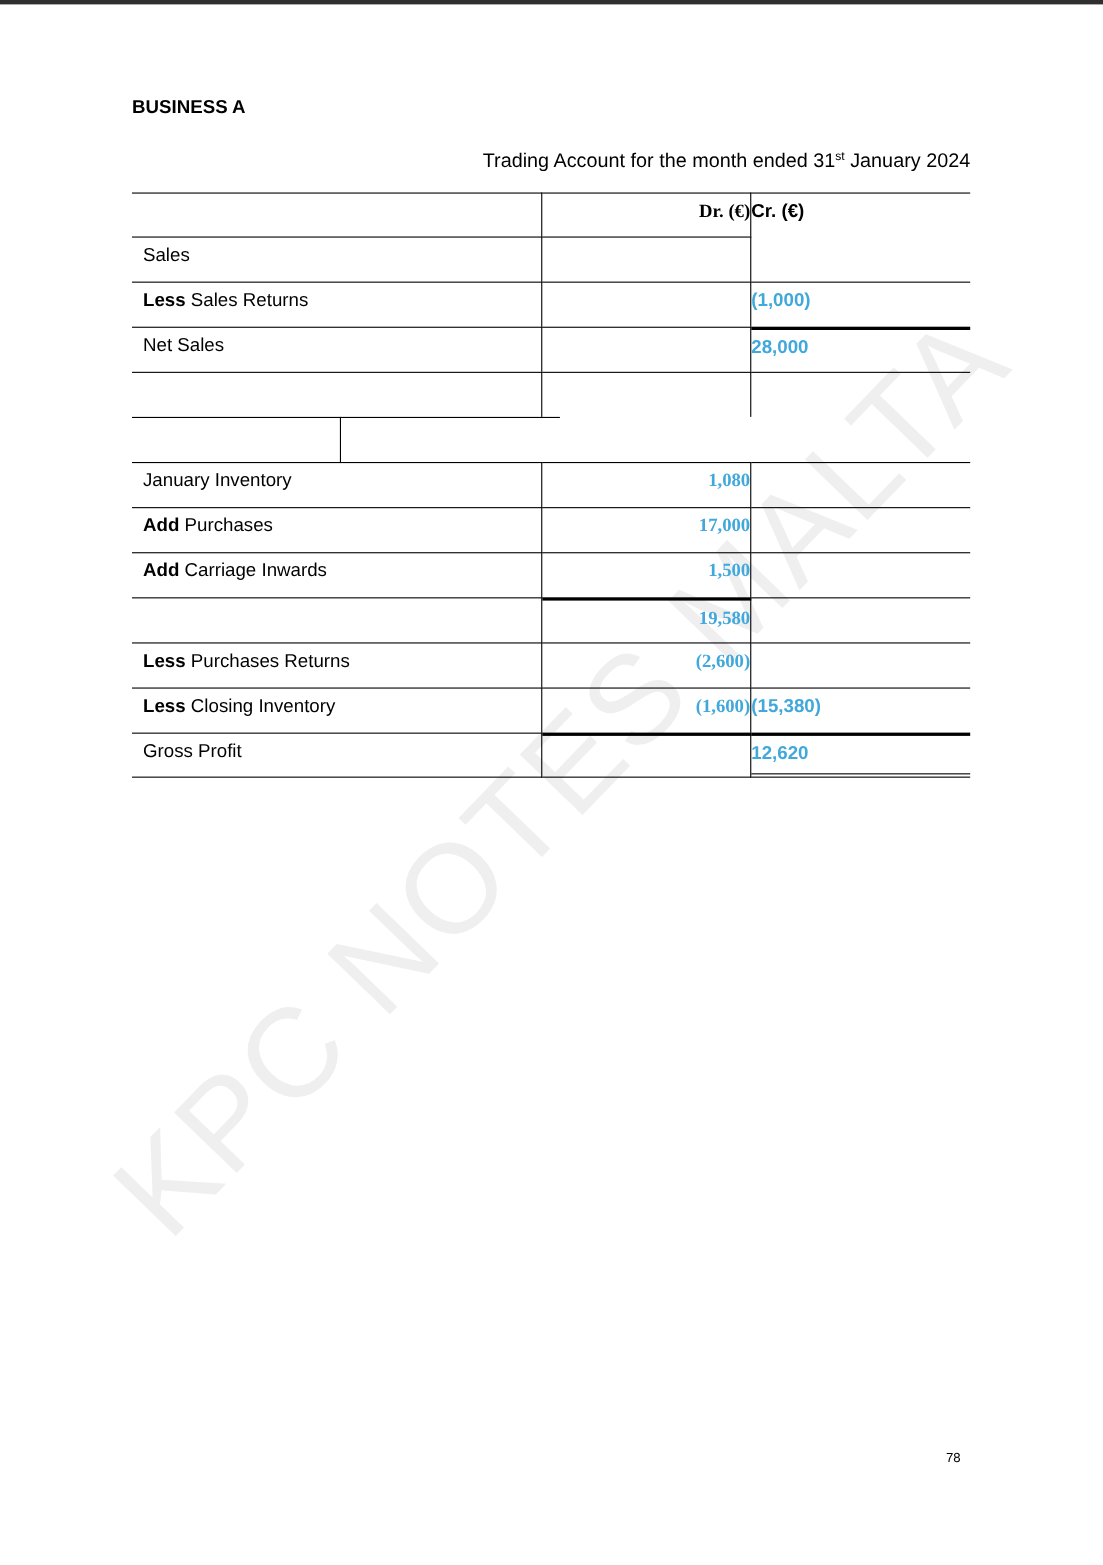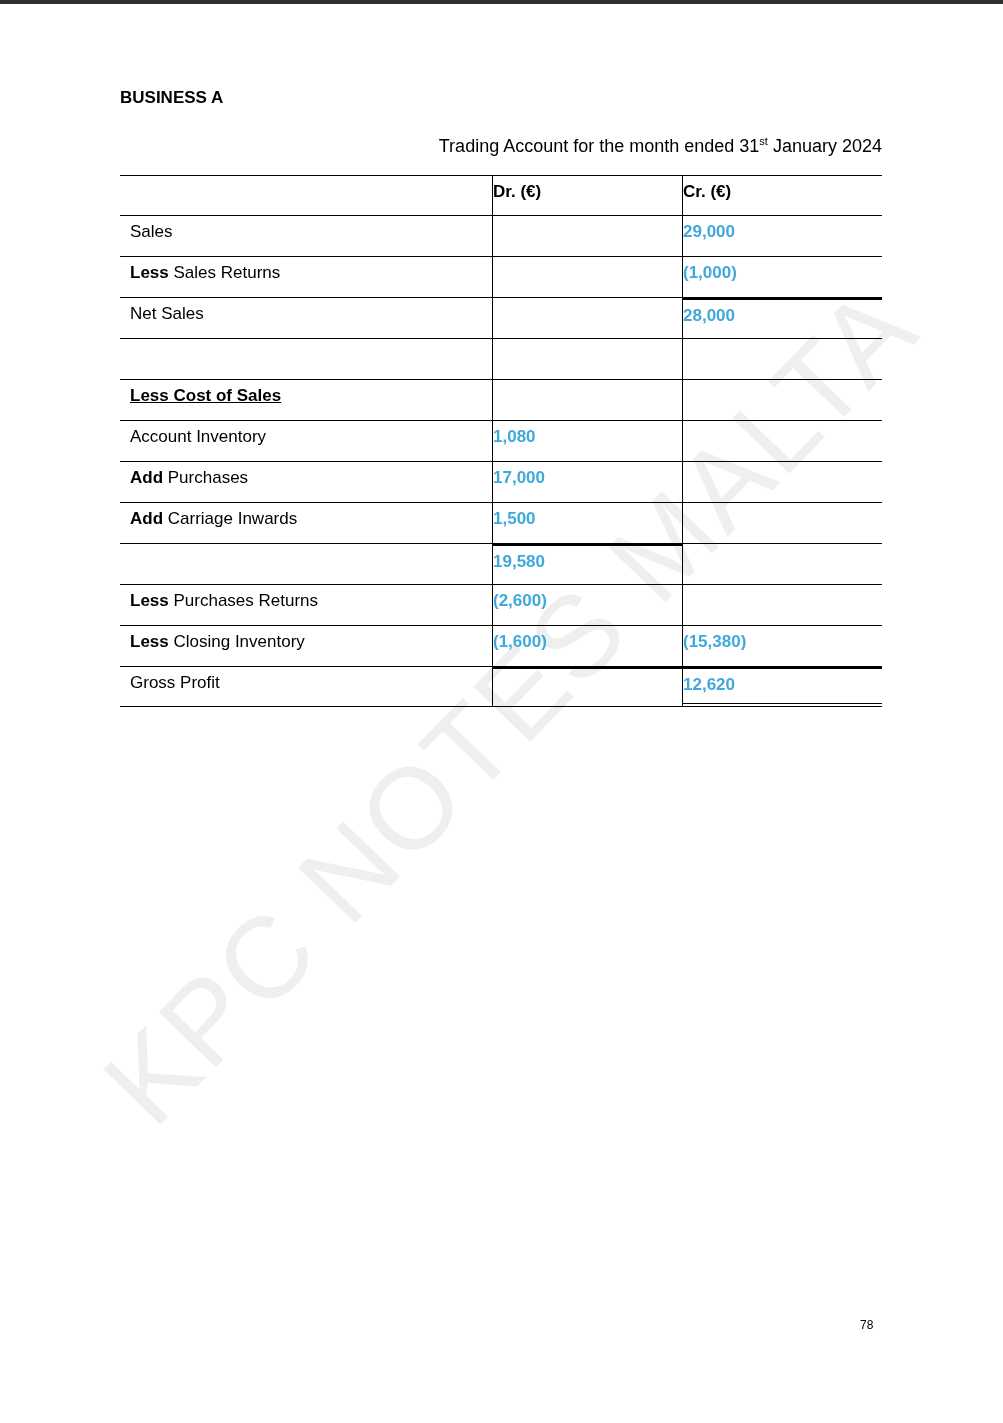--- a/index.html
+++ b/index.html
@@ -47,21 +47,21 @@
 
   .acct-table { position: absolute; left: 120px; top: 175px; width: 762px; }
   .t-row { display: flex; }
   .cell {
     box-sizing: border-box;
     font-size: 17px;
     border-top: 1px solid #000;
     padding-top: 6px;
   }
   .c-label { width: 373px; padding-left: 10px; border-right: 1px solid #000; text-align: left; }
-  .c-dr    { width: 190px; border-right: 1px solid #000; text-align: left; }
+  .c-dr    { width: 190px; border-right: 1px solid #000; text-align: right; font-family: Liberation Serif, serif; }
   .c-cr    { width: 199px; }
   .hdr .cell { height: 40px; font-weight: bold; }
   .body-row .cell { height: 41px; }
 
   .thick-top { border-top: 3px solid #000 !important; }
   .bottom-thin { border-bottom: 1px solid #000; }
   .bottom-double { border-bottom: 4px double #000; }
 
   .num { color: var(--accent, #41a8dc); font-weight: bold; }
   .prefix { font-weight: bold; }
@@ -90,44 +90,42 @@
     <div class="acct-table">
       <div class="t-row hdr">
         <div class="cell c-label"></div>
         <div class="cell c-dr">Dr. (€)</div>
         <div class="cell c-cr">Cr. (€)</div>
       </div>
       <div id="table-body">
           <div class="t-row body-row">
             <div class="cell c-label"><span>Sales</span></div>
             <div class="cell c-dr num"></div>
-            <div class="cell c-cr num">29,000</div>
           </div>
           <div class="t-row body-row">
             <div class="cell c-label"><span class="prefix">Less</span><span> Sales Returns</span></div>
             <div class="cell c-dr num"></div>
             <div class="cell c-cr num">(1,000)</div>
           </div>
           <div class="t-row body-row">
             <div class="cell c-label"><span>Net Sales</span></div>
             <div class="cell c-dr num"></div>
             <div class="cell c-cr num thick-top">28,000</div>
           </div>
           <div class="t-row body-row">
             <div class="cell c-label"><span></span></div>
             <div class="cell c-dr num"></div>
             <div class="cell c-cr num"></div>
           </div>
           <div class="t-row body-row">
-            <div class="cell c-label"><span class="row-heading">Less Cost of Sales</span></div>
             <div class="cell c-dr num"></div>
             <div class="cell c-cr num"></div>
           </div>
           <div class="t-row body-row">
-            <div class="cell c-label"><span>Account Inventory</span></div>
+            <div class="cell c-label"><span>January Inventory</span></div>
             <div class="cell c-dr num">1,080</div>
             <div class="cell c-cr num"></div>
           </div>
           <div class="t-row body-row">
             <div class="cell c-label"><span class="prefix">Add</span><span> Purchases</span></div>
             <div class="cell c-dr num">17,000</div>
             <div class="cell c-cr num"></div>
           </div>
           <div class="t-row body-row">
             <div class="cell c-label"><span class="prefix">Add</span><span> Carriage Inwards</span></div>

